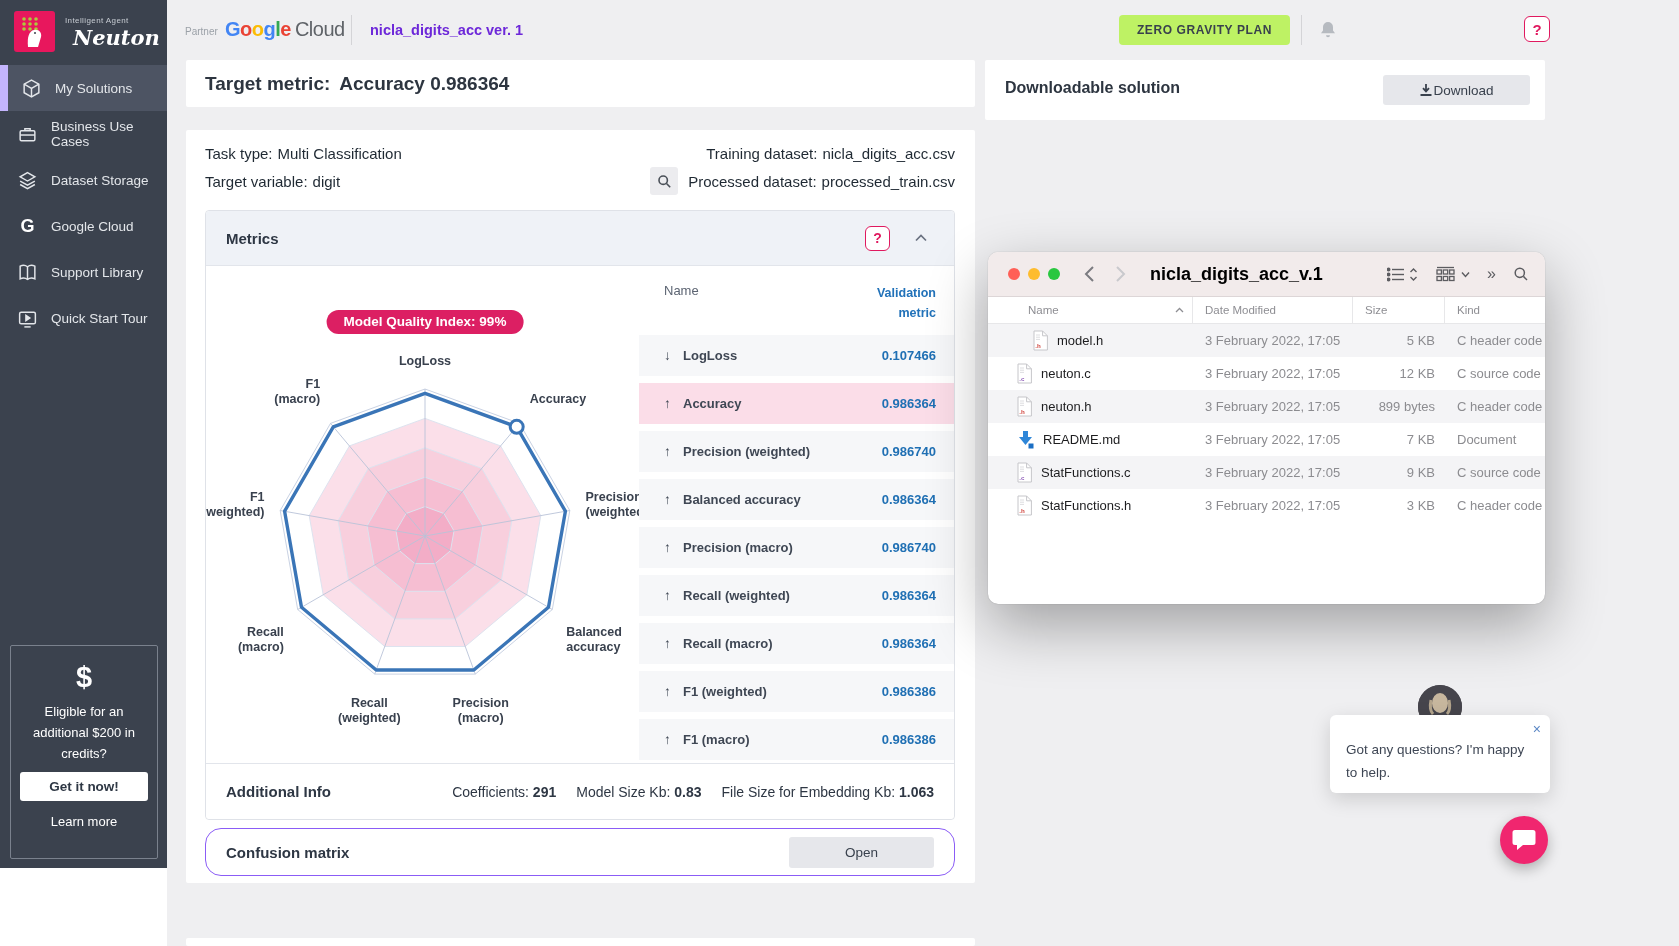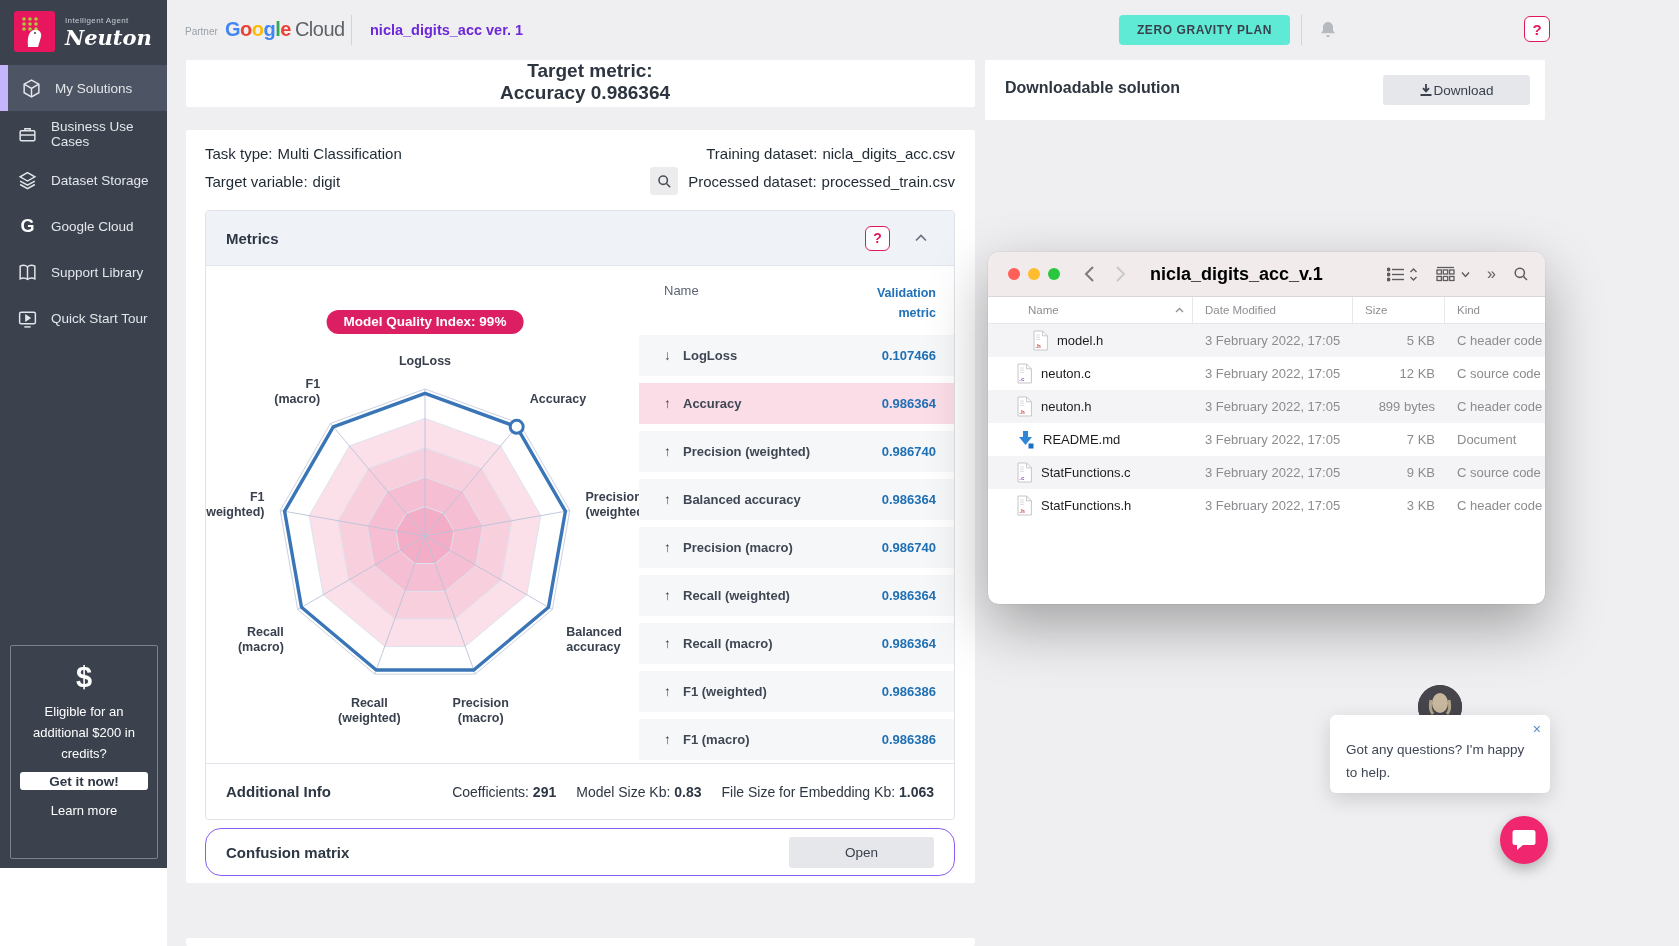--- a/index.html
+++ b/index.html
@@ -7,53 +7,53 @@
          font-family:"Liberation Sans",sans-serif;overflow:hidden;color:#2e3744;}
   svg{display:block}
 
   
   .sidebar{position:absolute;left:0;top:0;width:167px;height:868px;background:#3b424e;}
   .sidebar-bottom{position:absolute;left:0;top:868px;width:167px;height:78px;background:#ffffff;}
   .logo-row{display:flex;align-items:center;gap:10px;padding:11px 8px 13px 14px;}
   .logo-mark{width:41px;height:41px;background:#e8175d;border-radius:3px;flex:0 0 auto;}
   .brand-tagline{font-size:8px;color:#c7ccd3;letter-spacing:.4px;margin-bottom:2px;}
   .brand-name{font-family:"DejaVu Serif",serif;font-style:italic;font-weight:bold;
-              font-size:21px;color:#fff;line-height:1;}
+              font-size:21px;color:#fff;line-height:1;margin-left:8px;}
   .nav-item{height:46px;display:flex;align-items:center;gap:13px;padding-left:17px;
             font-size:13.5px;color:#e3e6ea;cursor:pointer;}
   .nav-item.active{background:#4d5463;border-left:8px solid #c4b5fd;padding-left:13px;}
   .nav-item .ni{width:21px;height:21px;flex:0 0 auto;}
   .promo{position:absolute;left:10px;right:9px;top:645px;height:212px;border:1px solid #7a818d;
          border-radius:2px;text-align:center;color:#fff;}
   .promo-dollar{font-size:29px;font-weight:bold;margin-top:15px;}
   .promo-text{font-size:13px;line-height:1.6;margin:8px 12px 0;}
-  .promo-btn{margin:8px auto 0;width:128px;height:18px;background:#fff;color:#2e3744;
+  .promo-btn{margin:8px auto 0;width:128px;height:29px;background:#fff;color:#2e3744;
              font-weight:bold;font-size:13.5px;border-radius:3px;display:flex;
              align-items:center;justify-content:center;cursor:pointer;}
   .promo-link{margin-top:13px;font-size:13px;cursor:pointer;}
 
   
   .topbar{position:absolute;left:167px;right:0;top:0;height:60px;}
   .partner{position:absolute;left:18px;top:26px;font-size:10px;color:#9ba1a8;}
   .glogo{position:absolute;left:58px;top:18px;font-size:20px;font-weight:bold;letter-spacing:-.5px;}
   .glogo .cloud{color:#5f6368;font-weight:normal;margin-left:4px;}
   .tb-div{position:absolute;width:1px;height:30px;background:#d4d4d7;top:15px;}
   .project{position:absolute;left:203px;top:22px;font-size:14.5px;font-weight:bold;color:#6d28d9;}
-  .plan-btn{position:absolute;right:389px;top:15px;height:30px;padding:0 18px;background:#5eead4;
+  .plan-btn{position:absolute;right:389px;top:15px;height:30px;padding:0 18px;background:#bef264;
             border-radius:4px;display:flex;align-items:center;font-size:12px;font-weight:bold;
             letter-spacing:.6px;color:#39414d;cursor:pointer;}
   .bell{position:absolute;right:342px;top:20px;cursor:pointer;}
   .help-sq{width:26px;height:26px;border:1.7px solid #e0195f;border-radius:6px;background:#fff;
            color:#e0195f;font-weight:bold;font-size:15px;display:flex;align-items:center;
            justify-content:center;cursor:pointer;box-sizing:border-box;}
   .help-top{position:absolute;right:129px;top:16px;}
 
   
   .card{position:absolute;background:#fff;border-radius:2px;}
-  .target-card{left:186px;top:60px;width:789px;height:47px;display:flex;align-items:center;flex-direction:column;}
+  .target-card{left:186px;top:60px;width:789px;height:47px;display:flex;align-items:center;}
   .target-card .t{font-size:19px;font-weight:bold;color:#2d3540;margin-left:19px;}
   .target-card .v{font-size:19px;font-weight:bold;color:#2d3540;margin-left:9px;}
   .main-card{left:186px;top:130px;width:789px;height:753px;}
   .sliver{left:186px;top:938px;width:789px;height:8px;}
   .dl-card{left:985px;top:60px;width:560px;height:60px;}
   .dl-title{position:absolute;left:20px;top:19px;font-size:16px;font-weight:600;color:#2d3540;}
   .dl-btn{position:absolute;right:15px;top:15px;width:147px;height:30px;background:#e6e7eb;
           border-radius:3px;display:flex;align-items:center;justify-content:center;
           font-size:13.5px;color:#39414d;cursor:pointer;}
 

